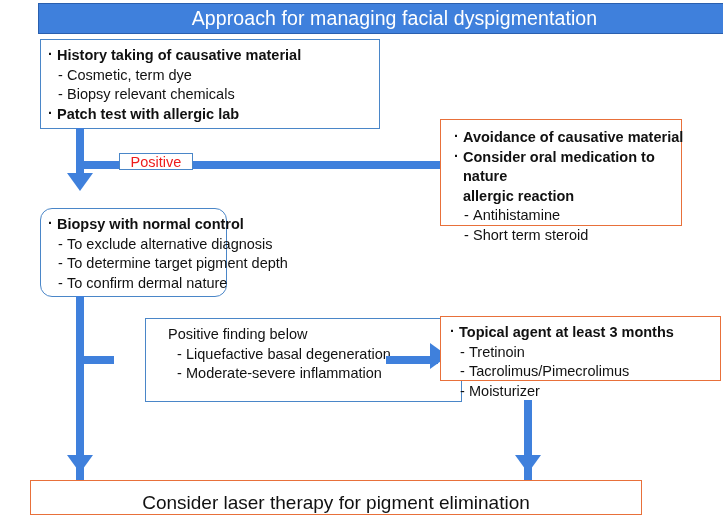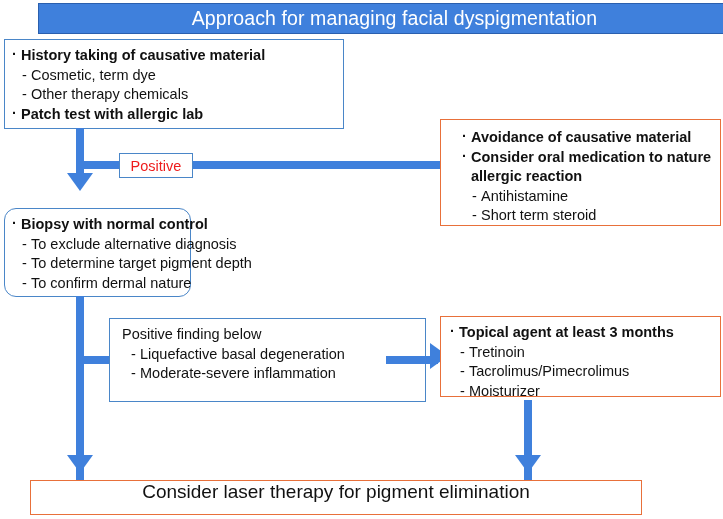--- a/index.html
+++ b/index.html
@@ -40,21 +40,21 @@
     letter-spacing: .1px;
     white-space: nowrap;
   }
 
   
   .box {
     position: absolute;
     box-sizing: border-box;
     background: #ffffff;
   }
-  .box.blue   { border: 1.6px solid #4a86c8; }
+  .box.blue   { border: 1.6px solid #4a86c8; margin-left: 36px; }
   .box.orange { border: 1.6px solid #e8703a; }
 
   .box ul {
     list-style: none;
     margin: 0;
     padding: 0;
   }
   .box li {
     font-size: 14.5px;
     line-height: 19.5px;
@@ -87,47 +87,47 @@
     top: 0;
   }
   .hdr-red {
     color: #ee1c1c;
     font-weight: normal;
     padding-left: 2px;
   }
 
   
   #box-history   { left: 4px;   top: 39px;  width: 340px;  height: 90px;  padding: 6px 0 0 6px; }
-  #box-avoidance { left: 440px; top: 119px; width: 281px;  height: 107px; padding: 8px 0 0 20px; }
+  #box-avoidance { left: 440px; top: 119px; width: 242px;  height: 107px; padding: 8px 0 0 12px; }
   #box-biopsy    { left: 4px;   top: 208px; width: 187px;  height: 89px;  padding: 6px 0 0 6px; border-radius: 12px; }
-  #box-posfind   { left: 109px; top: 318px; width: 317px;  height: 84px;  padding: 6px 0 0 10px; }
-  #box-topical   { left: 440px; top: 316px; width: 281px;  height: 81px;  padding: 6px 0 0 8px; }
+  #box-posfind   { left: 109px; top: 318px; width: 317px;  height: 84px;  padding: 6px 0 0 20px; }
+  #box-topical   { left: 440px; top: 316px; width: 281px;  height: 65px;  padding: 6px 0 0 8px; }
 
   #box-laser {
     left: 30px;
     top: 480px;
     width: 612px;
     height: 35px;
     display: flex;
-    align-items: flex-start;
+    align-items: flex-end;
     justify-content: center;
   }
   #box-laser .laser-text {
     font-size: 19px;
     color: #111111;
     white-space: nowrap;
   }
 
   
   #chip-positive {
     position: absolute;
     left: 119px;
     top: 153px;
     width: 74px;
-    height: 25px;
+    height: 17px;
     box-sizing: border-box;
     background: #ffffff;
     border: 1.4px solid #4a86c8;
     display: flex;
     align-items: center;
     justify-content: center;
     z-index: 6;
   }
   #chip-positive .chip-text {
     color: #ee1c1c;
@@ -179,21 +179,21 @@
 <div id="canvas">
 
   <div class="title-bar">
     <span class="title-text">Approach for managing facial dyspigmentation</span>
   </div>
 
   <div class="box blue" id="box-history">
     <ul>
       <li class="lvl1">History taking of causative material</li>
       <li class="lvl2">Cosmetic, term dye</li>
-      <li class="lvl2">Other therapy chemicals</li>
+      <li class="lvl2">Biopsy relevant chemicals</li>
       <li class="lvl1">Patch test with allergic lab</li>
     </ul>
   </div>
 
   <div class="conn vline" id="c1-v"></div>
   <div class="arrow-down" id="c1-arr"></div>
 
   <div class="conn hline" id="c2-h"></div>
   <div class="conn hline" id="c3-h"></div>
   <div class="arrow-right" id="c3-arr"></div>

